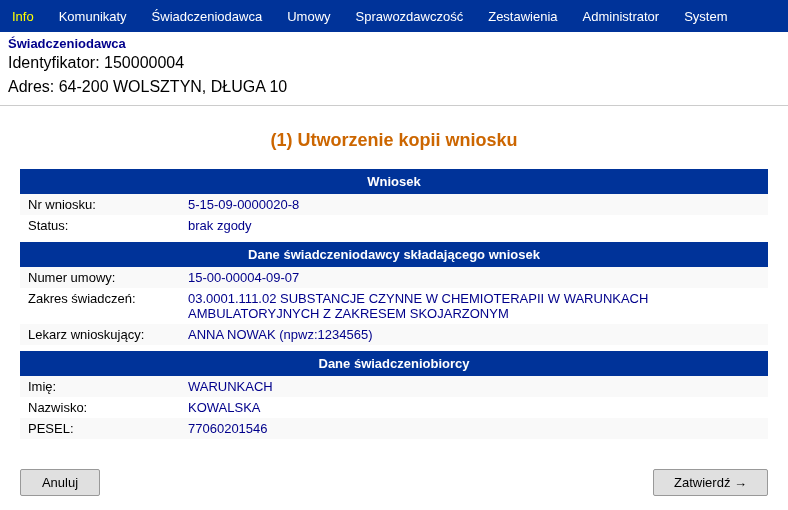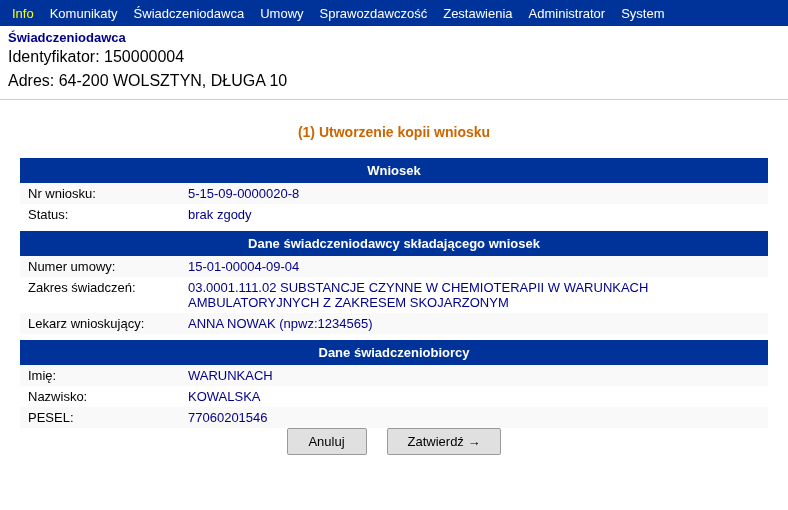--- a/index.html
+++ b/index.html
@@ -11,22 +11,22 @@
       min-height: 510px;
     }
 
     
     #menubar {
       background: #003399;
       color: #fff;
       display: flex;
       align-items: center;
       height: 26px;
-      padding: 10px 4px;
-      gap: 0;
+      padding: 16px 4px;
+      gap: 9px;
     }
     .menu-item {
       color: #fff;
       padding: 4px 8px;
       font-size: 13px;
       cursor: pointer;
       white-space: nowrap;
     }
     .menu-item.active { color: #ffff00; }
 
@@ -49,21 +49,21 @@
 
     
     #main-content {
       padding: 10px 20px 20px 20px;
     }
 
     
     .page-title {
       text-align: center;
       color: #cc6600;
-      font-size: 14px;
+      font-size: 18px;
       font-weight: bold;
       margin: 14px 0 18px 0;
     }
 
     
     .form-section {
       width: 100%;
       border-collapse: collapse;
       margin-bottom: 0;
     }
@@ -94,22 +94,23 @@
       vertical-align: top;
       margin-top: 12px;
     }
     tr.data-row:nth-child(even) {
       background: #f9f9f9;
     }
 
     
     .button-area {
       text-align: center;
+      margin-top: 30px;
       display: flex;
-      justify-content: center;
+      justify-content: space-between;
       gap: 20px;
     }
     .btn {
       padding: 5px 20px;
       font-size: 13px;
       border: 1px solid #999;
       background: #e0e0e0;
       color: #000;
       cursor: pointer;
       border-radius: 2px;
@@ -167,21 +168,21 @@
 
   <div style="height:6px"></div>
 
   <table class="form-section">
     <tbody>
         <tr class="section-header">
       <td colspan="2">Dane świadczeniodawcy składającego wniosek</td>
     </tr>
     <tr class="data-row">
       <td class="row-label">Numer umowy:</td>
-      <td class="row-value">15-01-00004-09-04</td>
+      <td class="row-value">15-00-00004-09-07</td>
     </tr>
     <tr class="data-row">
       <td class="row-label">Zakres świadczeń:</td>
       <td class="row-value">03.0001.111.02 SUBSTANCJE CZYNNE W CHEMIOTERAPII W WARUNKACH AMBULATORYJNYCH Z ZAKRESEM SKOJARZONYM</td>
     </tr>
     <tr class="data-row">
       <td class="row-label">Lekarz wnioskujący:</td>
       <td class="row-value">ANNA NOWAK (npwz:1234565)</td>
     </tr>
   </tbody>

